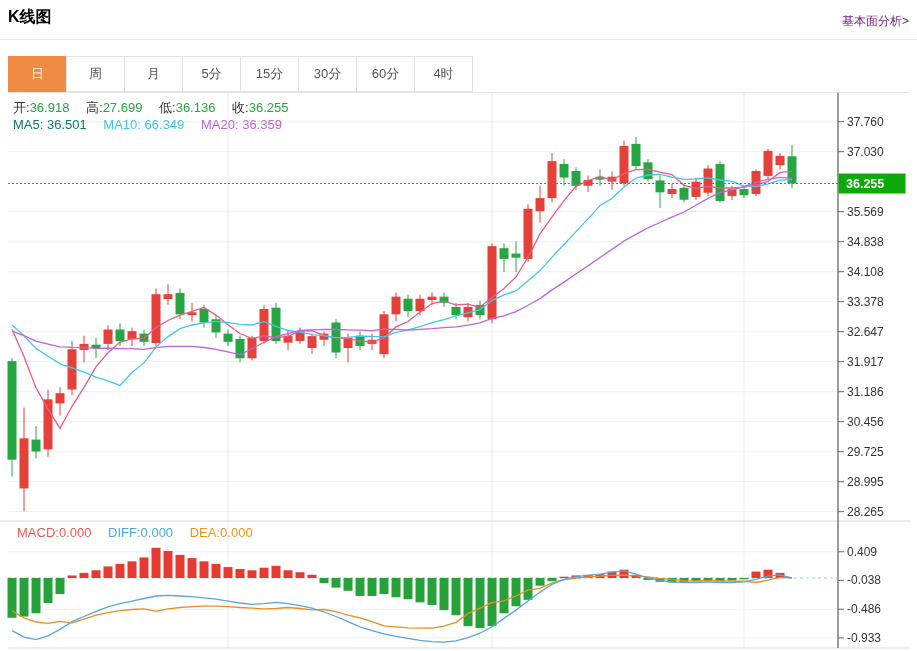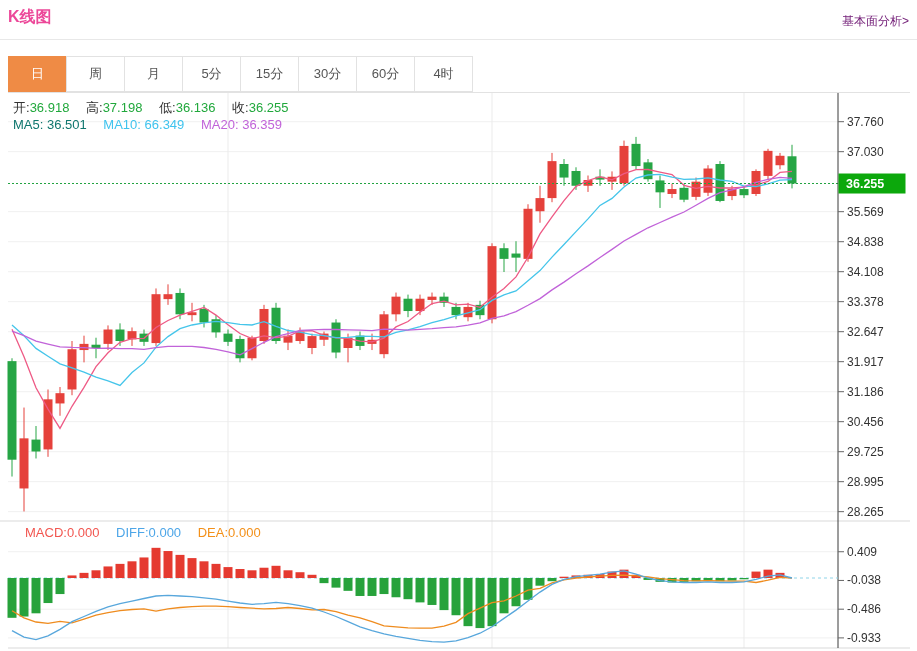--- a/index.html
+++ b/index.html
@@ -1,30 +1,30 @@
 <!DOCTYPE html>
 <html><head>
 <meta charset="utf-8">
 <style>
   html,body{margin:0;padding:0;background:#fff;}
   body{font-family:"Liberation Sans","DejaVu Sans",sans-serif;}
   .page{position:relative;width:917px;height:651px;background:#fff;overflow:hidden;}
-  .header-title{position:absolute;left:8px;top:7px;font-size:16px;font-weight:bold;color:#ec4899;}
+  .header-title{position:absolute;left:8px;top:7px;font-size:16px;font-weight:bold;color:#000000;}
   .header-link{position:absolute;right:8px;top:13px;font-size:12px;color:#701a75;cursor:pointer;}
   .header-sep{position:absolute;left:0;top:39px;width:917px;height:0;border-top:1px solid #e8e8e8;}
   .tabs{position:absolute;left:8px;top:56px;width:902px;height:37px;box-sizing:border-box;border-bottom:1px solid #e2e2e2;display:flex;}
   .tab{width:59px;height:36px;box-sizing:border-box;border:1px solid #e2e2e2;margin-left:-1px;
        display:flex;align-items:center;justify-content:center;font-size:13px;color:#555;background:#fff;cursor:pointer;}
   .tab:first-child{margin-left:0;}
   .tab.active{background:#ef8b45;border-color:#ef8b45;color:#fff;}
   svg#chart-svg{position:absolute;left:0;top:0;}
   .legend{position:absolute;font-size:13px;white-space:nowrap;}
   .legend-ohlc{left:13px;top:99px;}
   .legend-ma{left:13px;top:117px;}
-  .legend-macd{left:25px;top:525px;}
+  .legend-macd{left:17px;top:525px;}
   .lg-label{color:#333;}
   .gap{margin-right:13px;margin-top:33px;}
   .v-green{color:#21a83c;}
   .c-ma5{color:#0f766e;}
   .c-ma10{color:#3fc3ee;}
   .c-ma20{color:#c163d9;}
   .c-macd{color:#f25650;}
   .c-diff{color:#4da6e8;}
   .c-dea{color:#f39019;}
 </style>
@@ -324,21 +324,21 @@
       <line x1="838" y1="580.4396" x2="844" y2="580.4396" stroke="#666" stroke-width="1"></line>
       <text x="847" y="584.4396" fill="#333333" font-size="12" font-family="&quot;Liberation Sans&quot;,sans-serif">-0.038</text>
       <line x1="838" y1="609.2012" x2="844" y2="609.2012" stroke="#666" stroke-width="1"></line>
       <text x="847" y="613.2012" fill="#333333" font-size="12" font-family="&quot;Liberation Sans&quot;,sans-serif">-0.486</text>
       <line x1="838" y1="637.8986" x2="844" y2="637.8986" stroke="#666" stroke-width="1"></line>
       <text x="847" y="641.8986" fill="#333333" font-size="12" font-family="&quot;Liberation Sans&quot;,sans-serif">-0.933</text>
     </svg>
 
   <div class="legend legend-ohlc">
     <span class="lg-label">开:</span><span class="v-green gap">36.918</span>
-    <span class="lg-label">高:</span><span class="v-green gap">37.198</span>
+    <span class="lg-label">高:</span><span class="v-green gap">27.699</span>
     <span class="lg-label">低:</span><span class="v-green gap">36.136</span>
     <span class="lg-label">收:</span><span class="v-green">36.255</span>
   </div>
 
   <div class="legend legend-ma">
     <span class="c-ma5">MA5:</span> <span class="c-ma5 gap">36.501</span>
     <span class="c-ma10">MA10:</span> <span class="c-ma10 gap">66.349</span>
     <span class="c-ma20">MA20:</span> <span class="c-ma20">36.359</span>
   </div>
 

